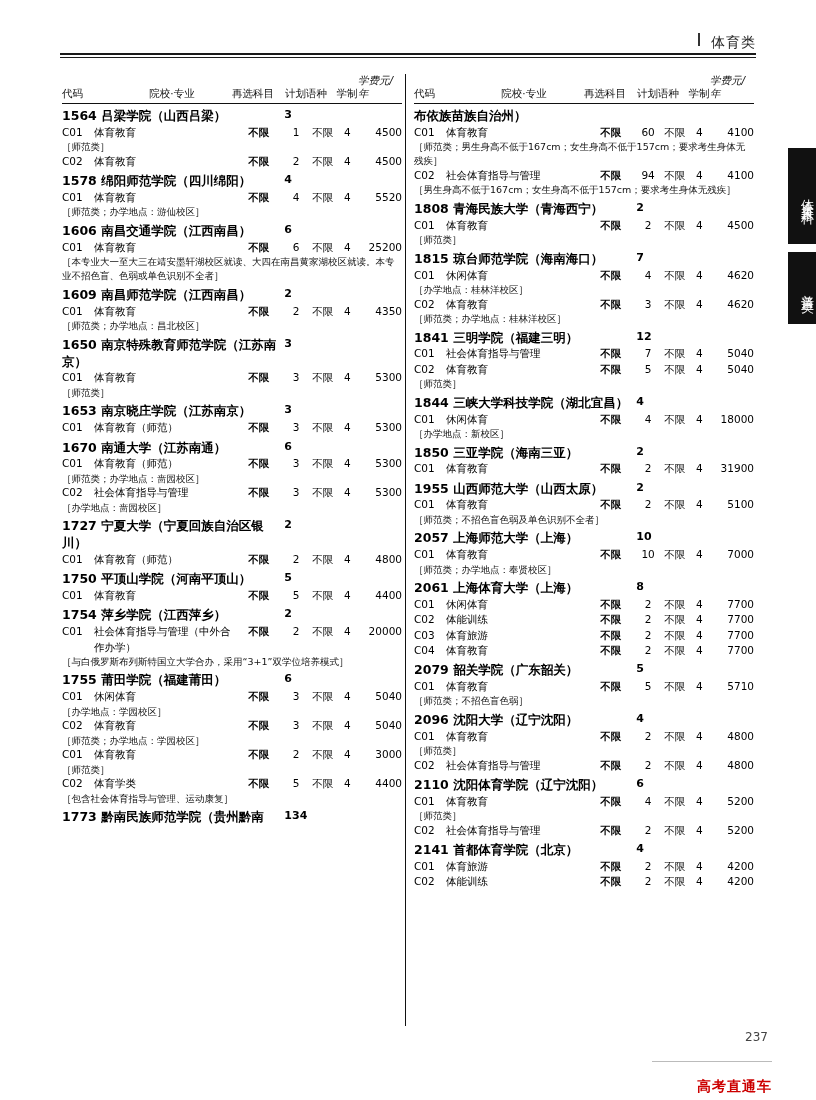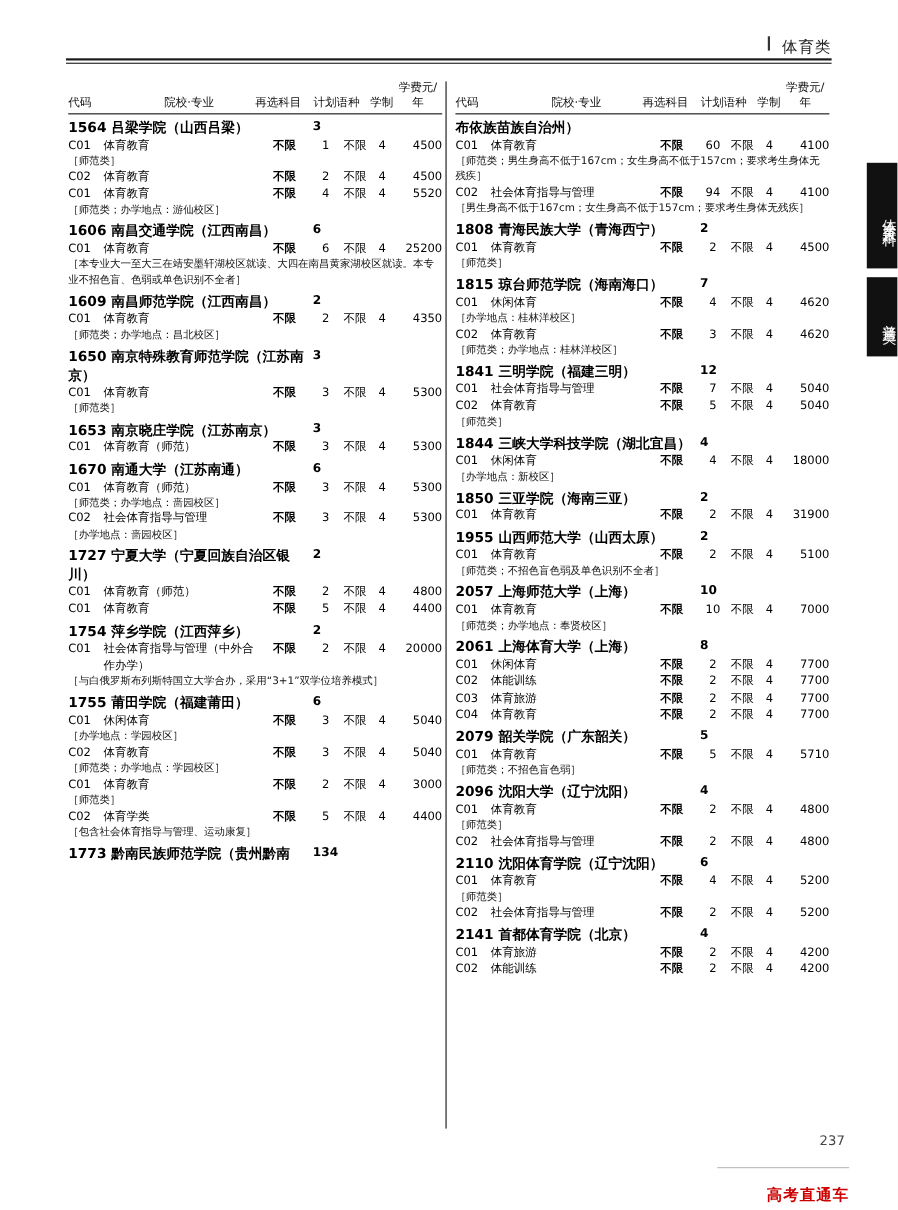--- a/index.html
+++ b/index.html
@@ -60,21 +60,21 @@
     padding-bottom:3px;
     border-bottom:1.6px solid #111;
     line-height:1.25;
   }
   .colhead .c-code{width:56px;}
   .colhead .c-major{width:108px;text-align:center;}
   .colhead .c-sub{width:54px;text-align:center;}
   .colhead .c-plan{width:26px;text-align:right;}
   .colhead .c-lang{width:30px;text-align:left;}
   .colhead .c-len{width:22px;text-align:center;}
-  .colhead .c-fee{width:44px;text-align:center;}
+  .colhead .c-fee{width:44px;font-style:italic;}
 
   .tbl{width:340px;border-collapse:collapse;}
   .tbl td{vertical-align:top;padding:0;}
 
   .r-school td{padding-top:4px;}
   .school-name{
     font-size:12.5px;font-weight:bold;color:#000;line-height:1.35;
   }
   .school-code{
     font-size:12.5px;font-weight:bold;color:#000;
@@ -156,20 +156,26 @@
           </tr>
           <tr class="r-major">
             <td class="m-code">C02</td>
             <td class="m-name">体育教育</td>
             <td class="m-sub">不限</td>
             <td class="m-plan">2</td>
             <td class="m-lang">不限</td>
             <td class="m-len">4</td>
             <td class="m-fee">4500</td>
           </tr>
+          <tr class="r-school">
+            <td colspan="3">
+              <div class="school-name"><span class="school-code">1578</span> <span>绵阳师范学院（四川绵阳）</span></div>
+            </td>
+            <td colspan="4" class="plan-b">4</td>
+          </tr>
           <tr class="r-major">
             <td class="m-code">C01</td>
             <td class="m-name">体育教育</td>
             <td class="m-sub">不限</td>
             <td class="m-plan">4</td>
             <td class="m-lang">不限</td>
             <td class="m-len">4</td>
             <td class="m-fee">5520</td>
           </tr>
           <tr>
@@ -281,20 +287,26 @@
             <td colspan="4" class="plan-b">2</td>
           </tr>
           <tr class="r-major">
             <td class="m-code">C01</td>
             <td class="m-name">体育教育（师范）</td>
             <td class="m-sub">不限</td>
             <td class="m-plan">2</td>
             <td class="m-lang">不限</td>
             <td class="m-len">4</td>
             <td class="m-fee">4800</td>
+          </tr>
+          <tr class="r-school">
+            <td colspan="3">
+              <div class="school-name"><span class="school-code">1750</span> <span>平顶山学院（河南平顶山）</span></div>
+            </td>
+            <td colspan="4" class="plan-b">5</td>
           </tr>
           <tr class="r-major">
             <td class="m-code">C01</td>
             <td class="m-name">体育教育</td>
             <td class="m-sub">不限</td>
             <td class="m-plan">5</td>
             <td class="m-lang">不限</td>
             <td class="m-len">4</td>
             <td class="m-fee">4400</td>
           </tr>

